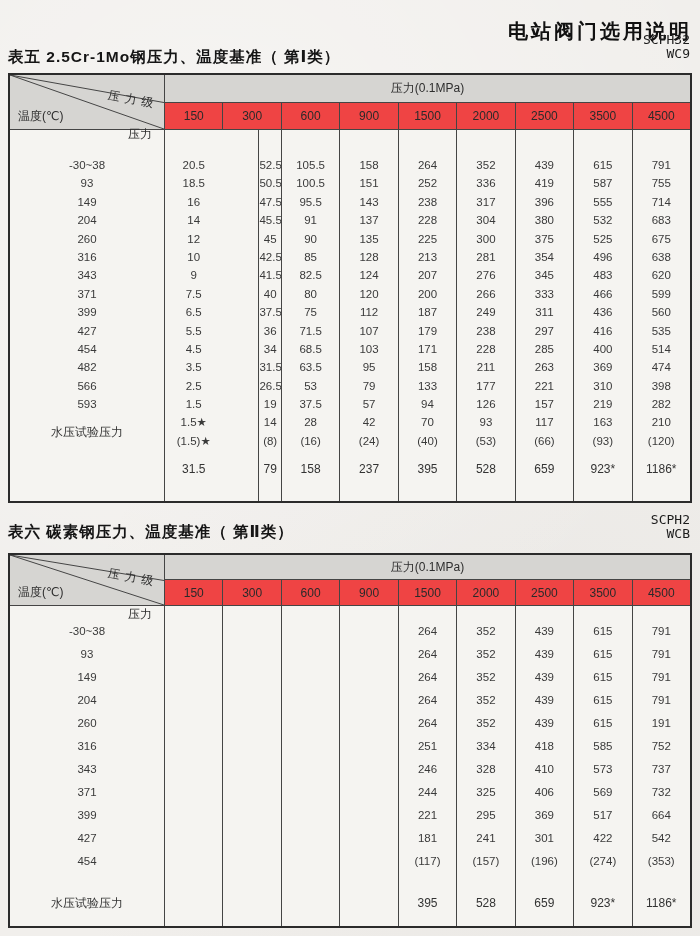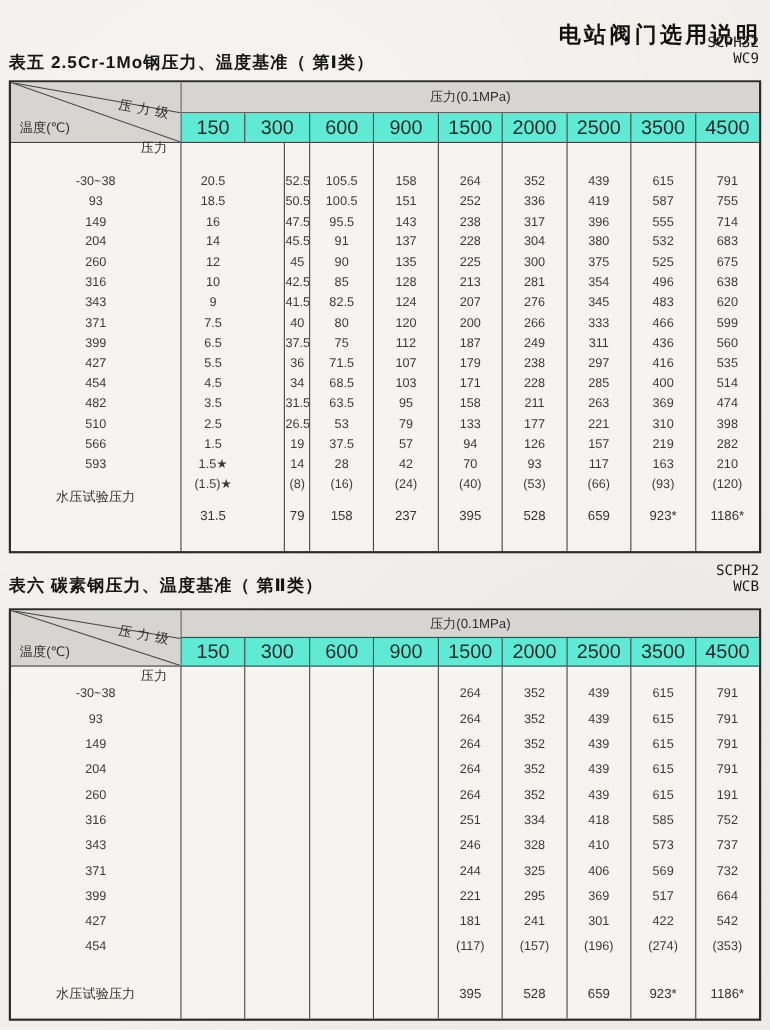--- a/index.html
+++ b/index.html
@@ -58,24 +58,24 @@
   .corner .t-label{position:absolute;bottom:4px;left:8px;font-size:12px;}
 
   .unit{
     grid-row:1;grid-column:2/11;
     background:#d6d5d2;
     border-left:1px solid var(--line);border-bottom:1px solid var(--line);
     display:flex;align-items:center;justify-content:center;
     font-size:12px;
   }
   .clsc{
-    grid-row:2;background:#5eead4;
+    grid-row:2;background:#ef4444;
     border-left:1px solid var(--line);border-bottom:1px solid var(--line);
     display:flex;align-items:center;justify-content:center;
-    font-size:18px;color:#2a2a2a;
+    font-size:12px;color:#2a2a2a;
   }
   .bodycol{
     grid-row:3;box-sizing:border-box;
     padding-top:var(--padTop);
     font-size:11.5px;color:#3a3a3a;
     text-align:center;overflow:hidden;
   }
   .bodycol.vline{border-left:1px solid var(--line);}
   .bodycol .line{height:var(--lineH);line-height:var(--lineH);}
   .bodycol .hydro-line{margin-top:var(--hydroGap);height:var(--lineH);line-height:var(--lineH);font-size:12px;color:#333;}
@@ -117,21 +117,20 @@
         <div class="line">149</div>
         <div class="line">204</div>
         <div class="line">260</div>
         <div class="line">316</div>
         <div class="line">343</div>
         <div class="line">371</div>
         <div class="line">399</div>
         <div class="line">427</div>
         <div class="line">454</div>
         <div class="line">482</div>
-        <div class="line">510</div>
         <div class="line">566</div>
         <div class="line">593</div>
         <div class="hydro-line">水压试验压力</div>
       </div>
       <div class="bodycol vline" style="grid-column: 2;">
         <div class="line">20.5</div>
         <div class="line">18.5</div>
         <div class="line">16</div>
         <div class="line">14</div>
         <div class="line">12</div>

